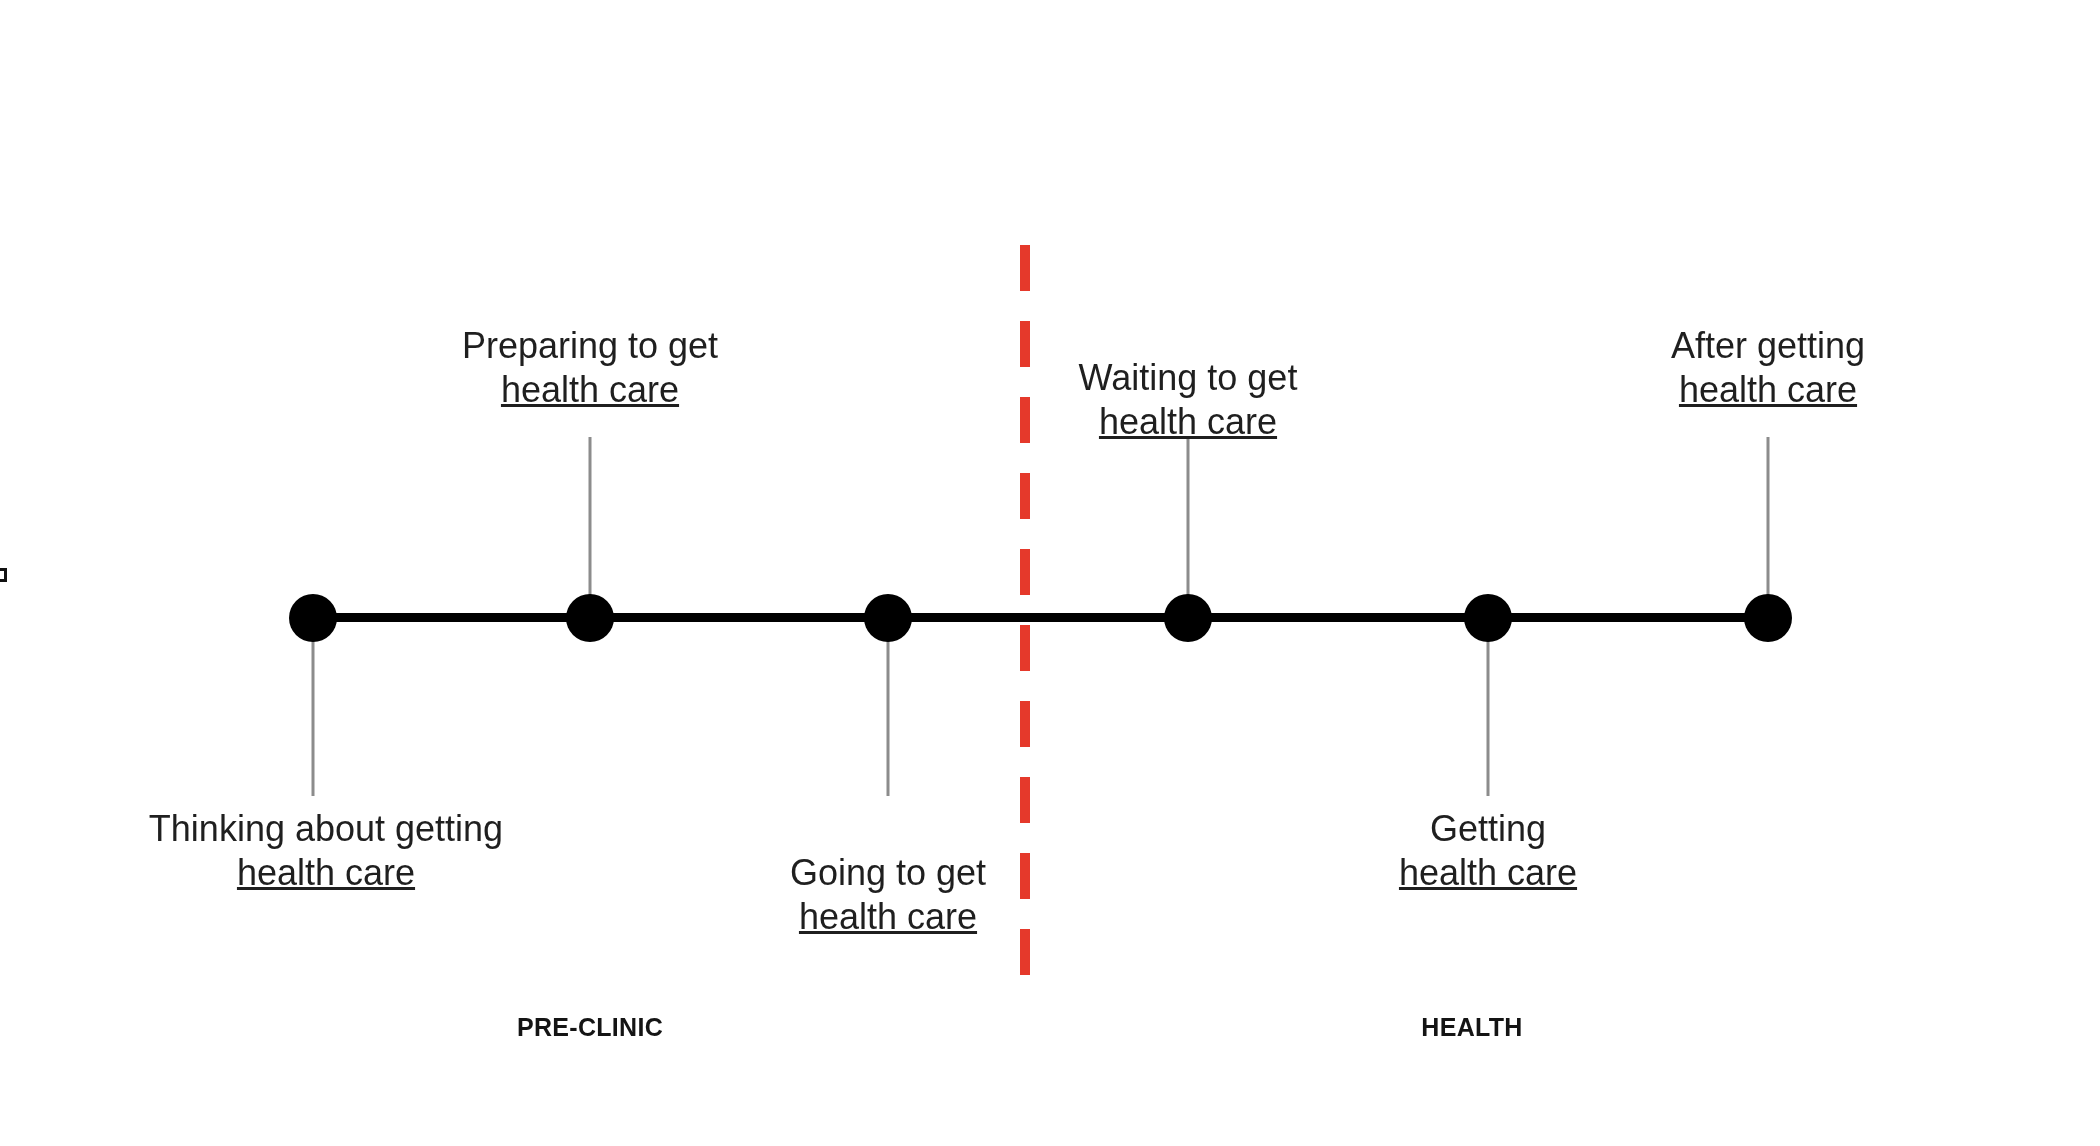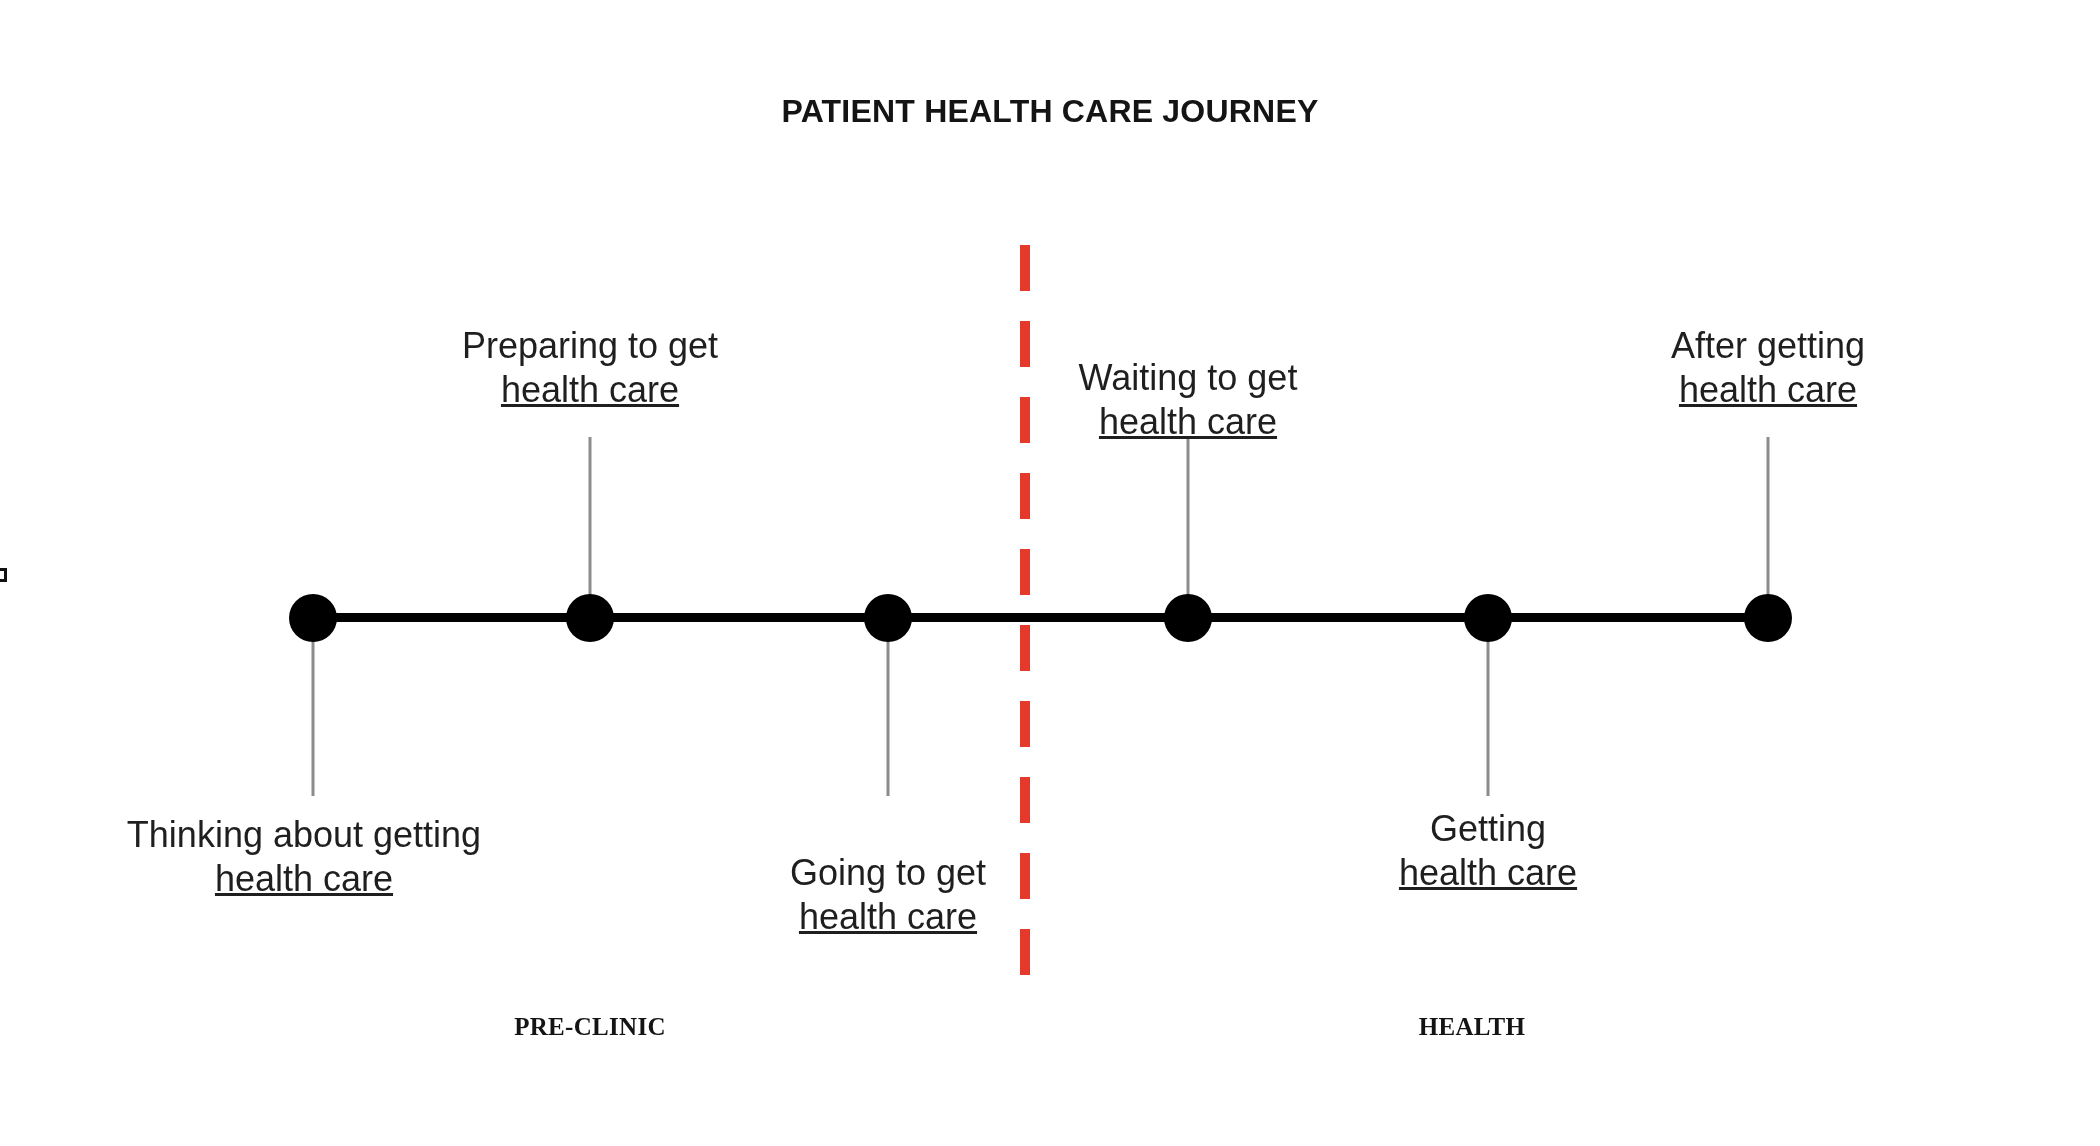--- a/index.html
+++ b/index.html
@@ -116,62 +116,60 @@
   .phase-caption {
     position: absolute;
     top: 1013px;
     width: 520px;
     transform: translateX(-50%);
     text-align: center;
     font-size: 25px;
     font-weight: bold;
     letter-spacing: 0.3px;
     color: #141414;
-    font-family: Liberation Serif, serif;
   }
 
   
   .edge-artifact {
     position: absolute;
     left: 0px;
     top: 568px;
     width: 7px;
     height: 14px;
     border: 3px solid #111111;
     border-left: none;
     box-sizing: border-box;
   }
 </style>
 </head>
 <body>
 
 <div id="canvas">
 
-  <div class="diagram-title">PATIENT HEALTH CARE JOURNEY</div>
 
   <div class="timeline-axis"></div>
 
   <div id="stems-layer">
       <div class="stem down" style="left: 313px;"></div>
       <div class="stem up" style="left: 590px;"></div>
       <div class="stem down" style="left: 888px;"></div>
       <div class="stem up" style="left: 1188px;"></div>
       <div class="stem down" style="left: 1488px;"></div>
       <div class="stem up" style="left: 1768px;"></div>
     </div>
   <div id="dots-layer">
       <div class="milestone-dot" style="left: 313px;"></div>
       <div class="milestone-dot" style="left: 590px;"></div>
       <div class="milestone-dot" style="left: 888px;"></div>
       <div class="milestone-dot" style="left: 1188px;"></div>
       <div class="milestone-dot" style="left: 1488px;"></div>
       <div class="milestone-dot" style="left: 1768px;"></div>
     </div>
   <div id="labels-layer">
-      <div class="milestone-label below" style="left: 304px; margin-top: 6px;"><span>Thinking about getting</span><span class="line2">health care</span></div>
+      <div class="milestone-label below" style="left: 326px;"><span>Thinking about getting</span><span class="line2">health care</span></div>
       <div class="milestone-label above" style="left: 590px;"><span>Preparing to get</span><span class="line2">health care</span></div>
       <div class="milestone-label below" style="left: 888px; margin-top: 44px;"><span>Going to get</span><span class="line2">health care</span></div>
       <div class="milestone-label above" style="left: 1188px; margin-top: 32px;"><span>Waiting to get</span><span class="line2">health care</span></div>
       <div class="milestone-label below" style="left: 1488px;"><span>Getting</span><span class="line2">health care</span></div>
       <div class="milestone-label above" style="left: 1768px;"><span>After getting</span><span class="line2">health care</span></div>
     </div>
 
   <div class="phase-divider" style="--divider-color: #e5392b;"></div>
 
   <div id="phases-layer">

